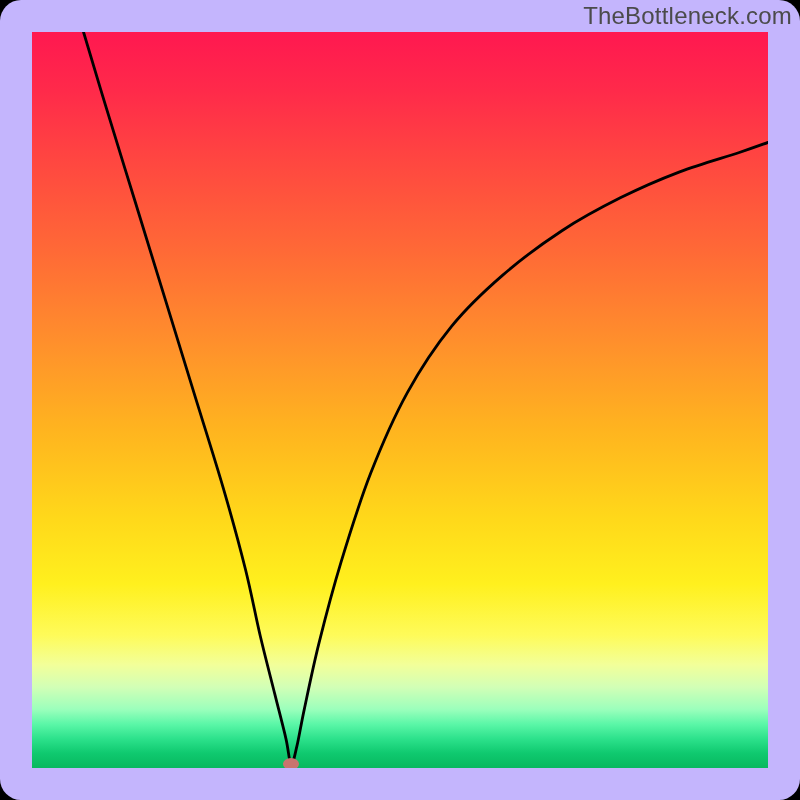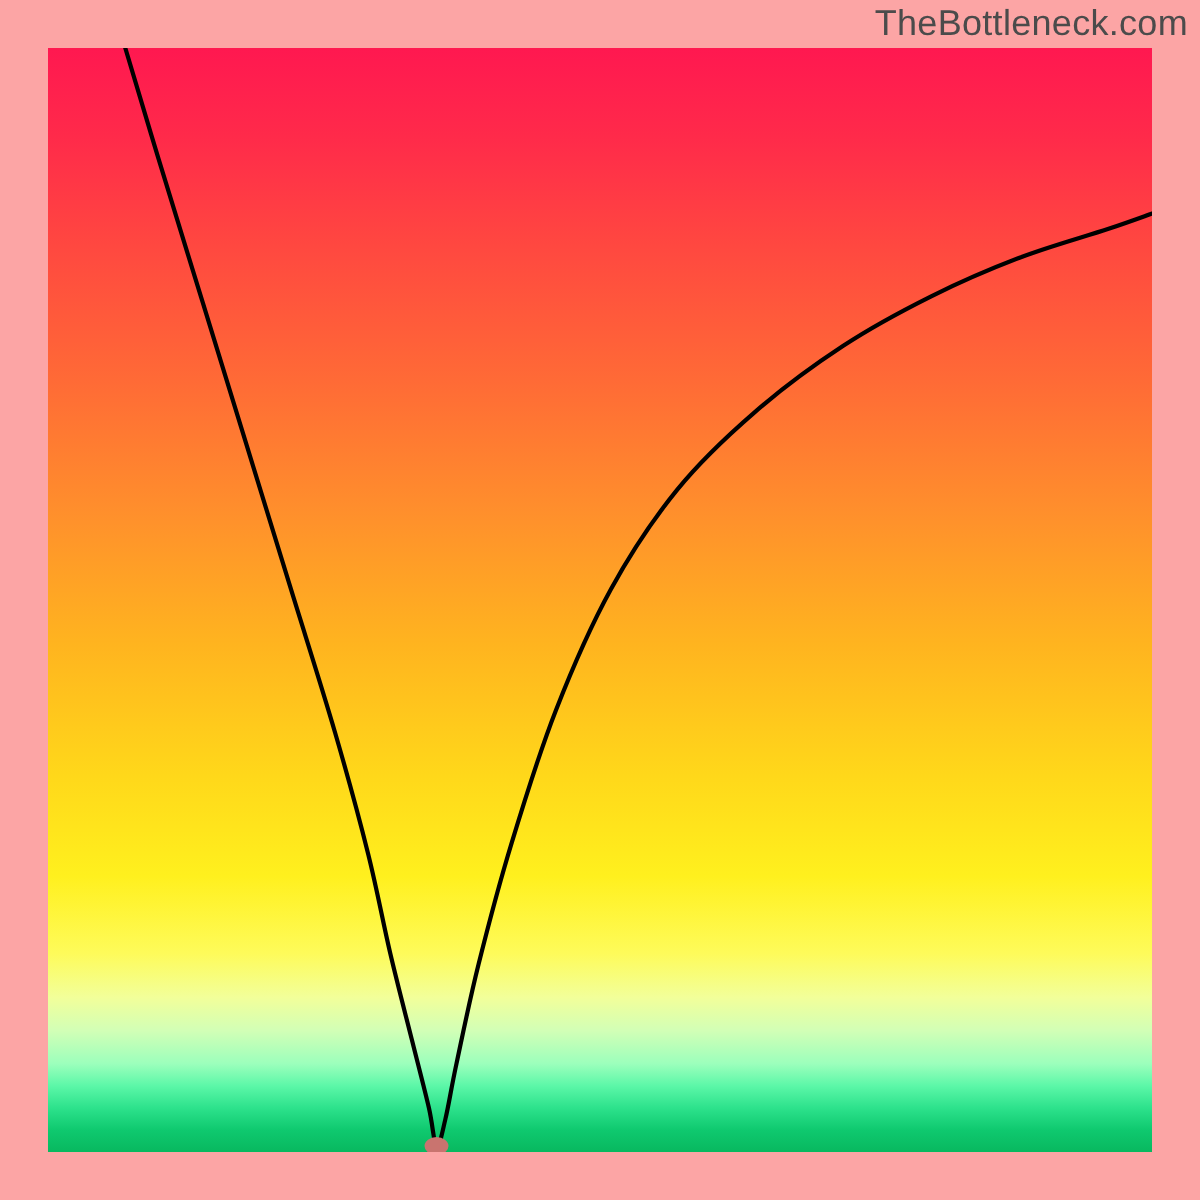--- a/index.html
+++ b/index.html
@@ -1,21 +1,22 @@
 <!DOCTYPE html>
 <html><head>
 <meta charset="utf-8">
 <style>
   * { margin: 0; padding: 0; box-sizing: border-box; }
   html, body { width: 800px; height: 800px; overflow: hidden; background: #000; }
   .frame {
     position: relative;
     width: 800px;
     height: 800px;
-    background: #fca5a5;
+    background: #c4b5fd;
+    border-radius: 21px;
   }
   .watermark {
     position: absolute;
     top: 2px;
     right: 8px;
     font-family: Arial, Helvetica, sans-serif;
     font-size: 24px;
     color: #4b4b4b;
     font-weight: 400;
     z-index: 10;

